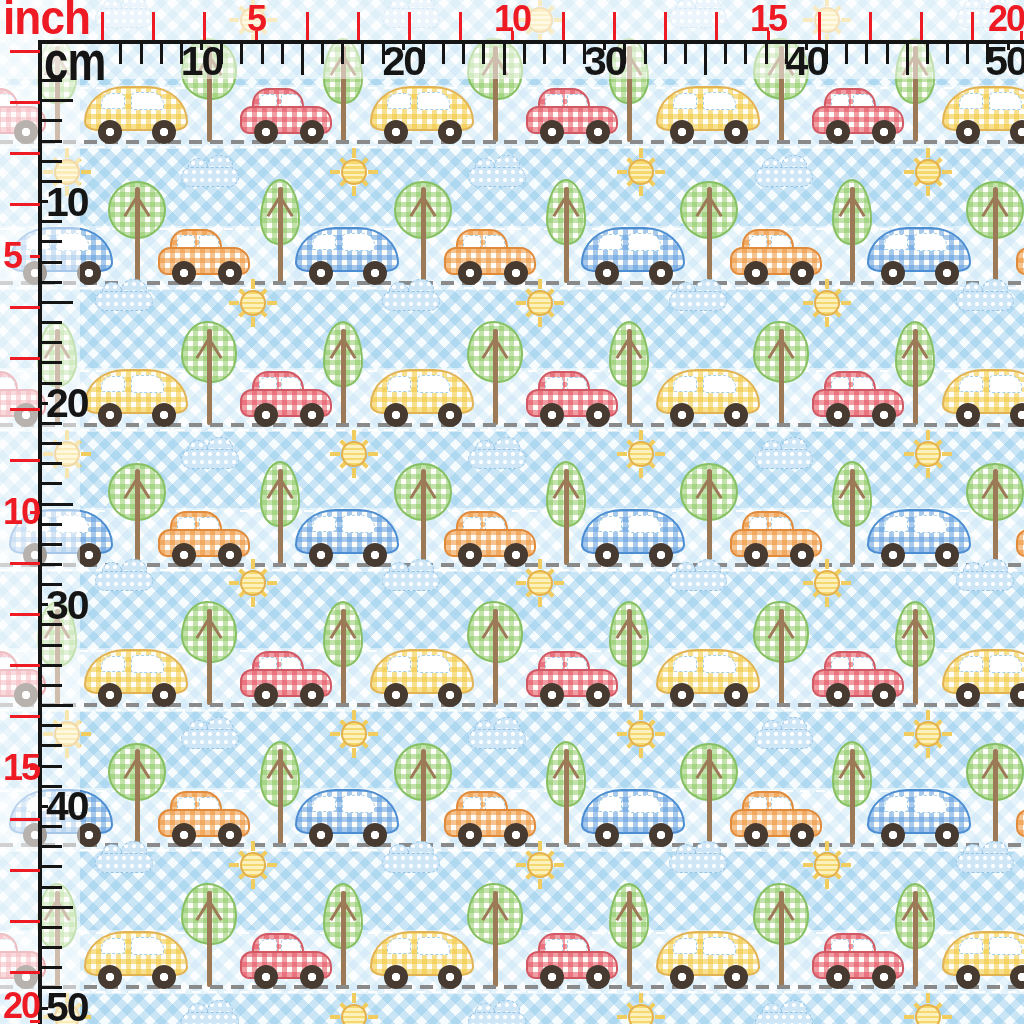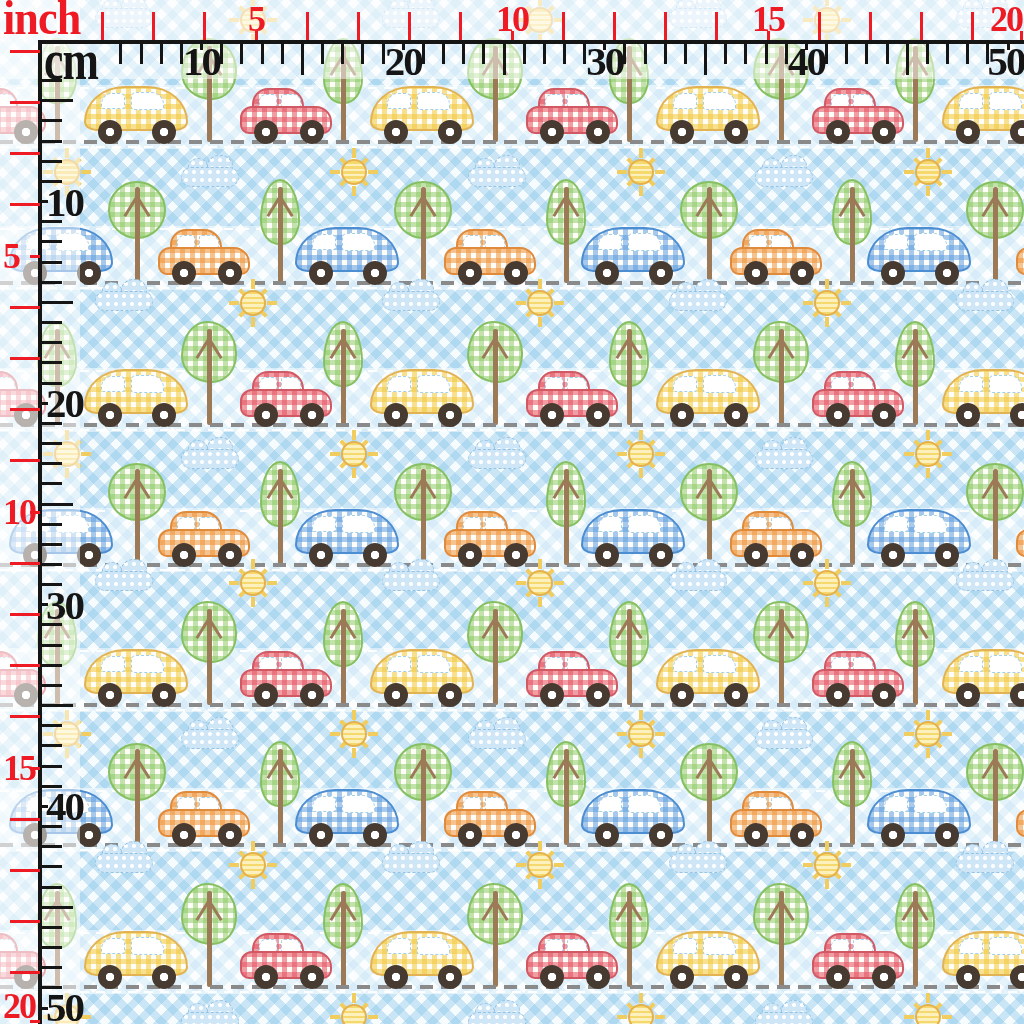--- a/index.html
+++ b/index.html
@@ -1,19 +1,19 @@
 <!DOCTYPE html>
 <html><head>
 <meta charset="utf-8">
 <style>
   * { margin:0; padding:0; box-sizing:border-box; }
   html,body { background:#ffffff; }
   .stage {
     position:relative; width:1024px; height:1024px; overflow:hidden;
-    font-family:Liberation Serif, serif;
+    font-family:Liberation Sans, sans-serif;
   }
   .stage div, .stage span { position:absolute; }
   .fabric { left:0; top:0; width:1024px; height:1024px; }
   .window { background:#ffffff; border:1px dashed #a3cfe9; }
   .fade-top    { left:0; top:0; width:1024px; height:79px;  background:rgba(255,255,255,0.50); }
   .fade-top2   { left:0; top:0; width:1024px; height:42px;  background:rgba(255,255,255,0.22); }
   .fade-left   { left:0; top:0; width:80px;  height:1024px; background:rgba(255,255,255,0.50); }
   .fade-left2  { left:0; top:0; width:42px;  height:1024px; background:rgba(255,255,255,0.22); }
   .ruler { left:0; top:0; width:1024px; height:1024px; pointer-events:none; }
   .rline-h { left:38px; top:40px; width:986px; height:4px; }

